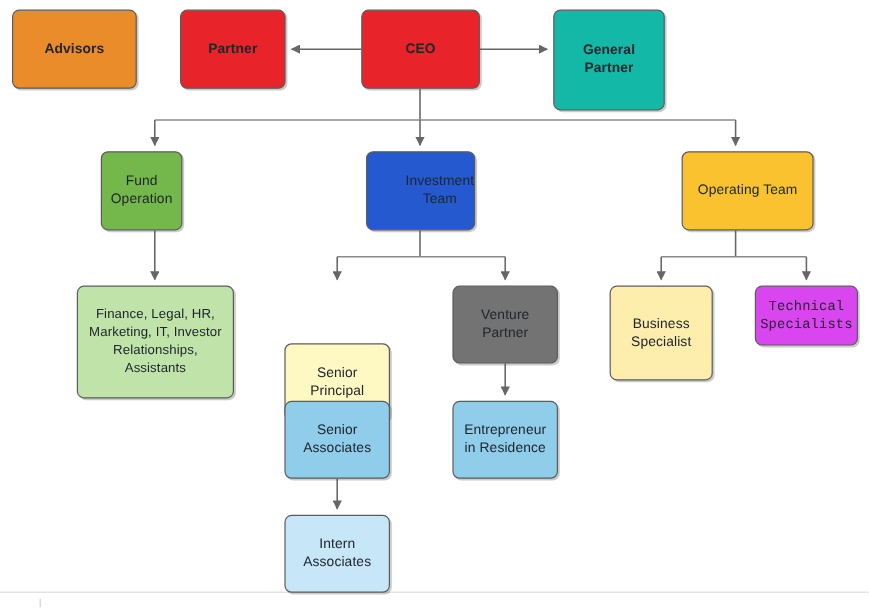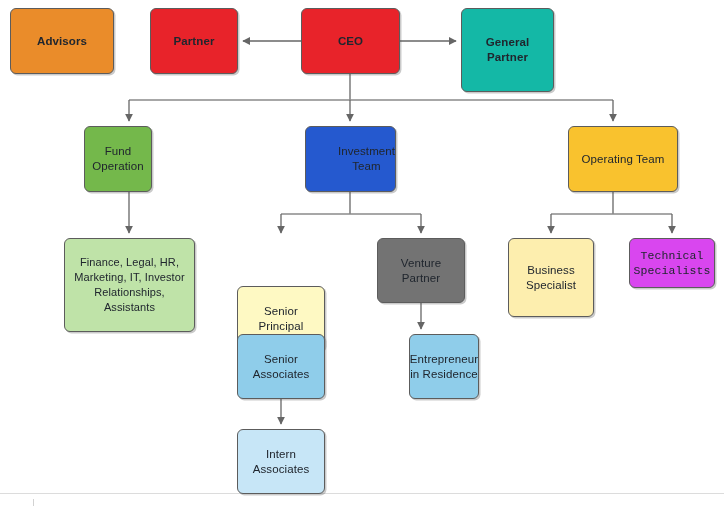--- a/index.html
+++ b/index.html
@@ -151,21 +151,21 @@
   </div>
 
   <div class="node" style="left:629px; top:238px; width:86px; height:50px; background:#d946ef;font-family:Liberation Mono, monospace;">
     <span>Technical Specialists</span>
   </div>
 
   <div class="node" style="left:237px; top:334px; width:88px; height:65px; background:#8fcdea;">
     <span>Senior Associates</span>
   </div>
 
-  <div class="node" style="left:377px; top:334px; width:70px; height:65px; background:#8fcdea;margin-left:32px;">
+  <div class="node" style="left:377px; top:334px; width:88px; height:65px; background:#8fcdea;">
     <span>Entrepreneur in Residence</span>
   </div>
 
   <div class="node" style="left:237px; top:429px; width:88px; height:65px; background:#c7e6f7;">
     <span>Intern Associates</span>
   </div>
 
   <div class="footer-rule" style="top:493px;"></div>
   <div class="footer-tick" style="left:33px; top:499px; height:7px;"></div>
 

